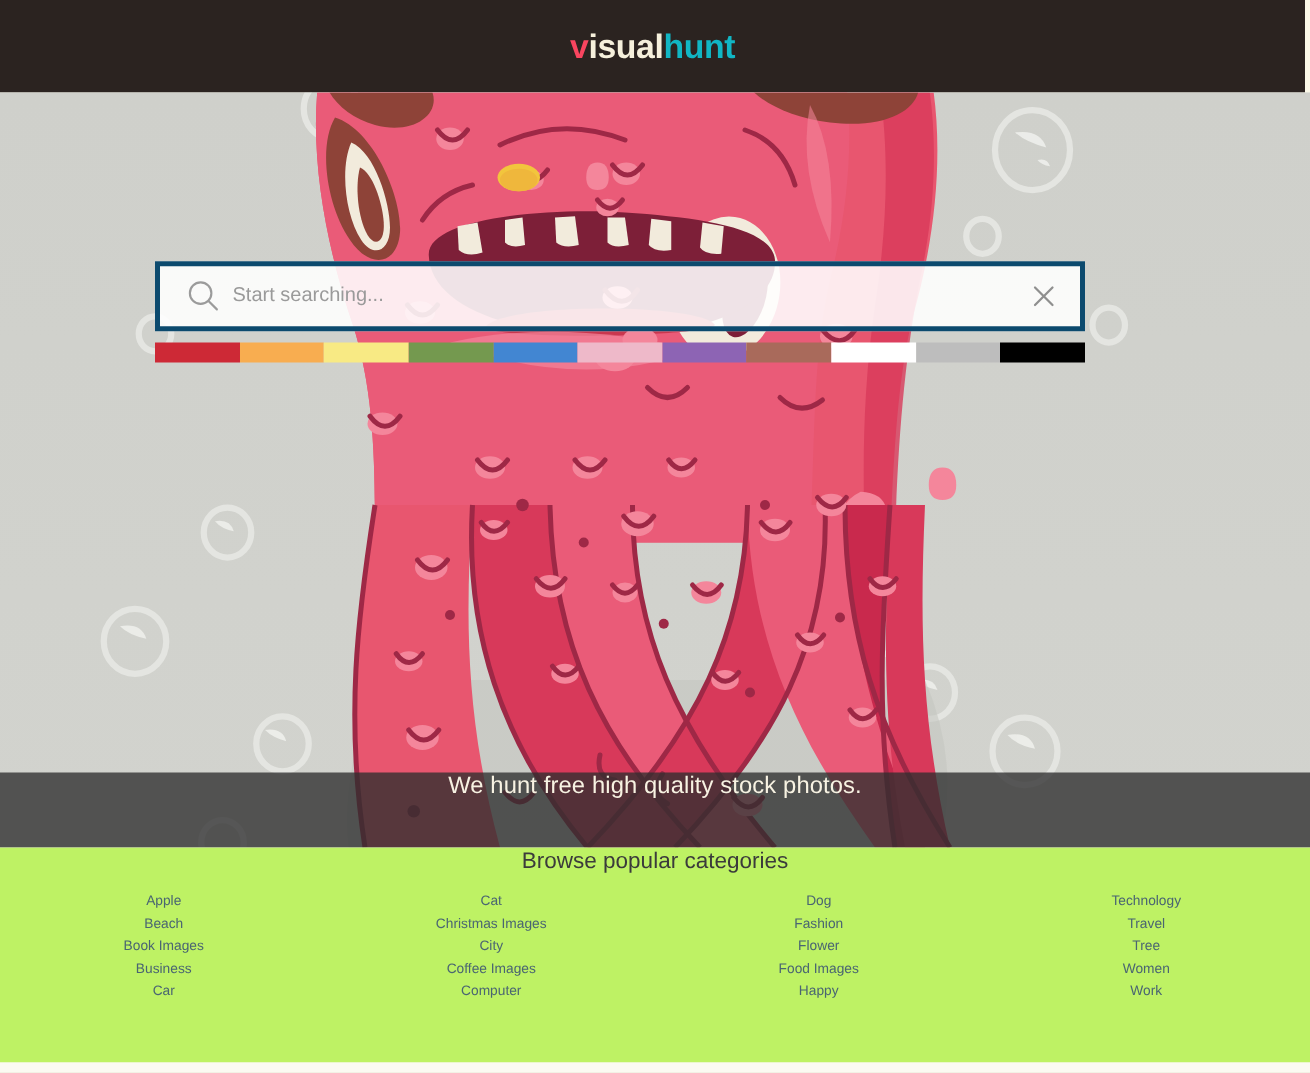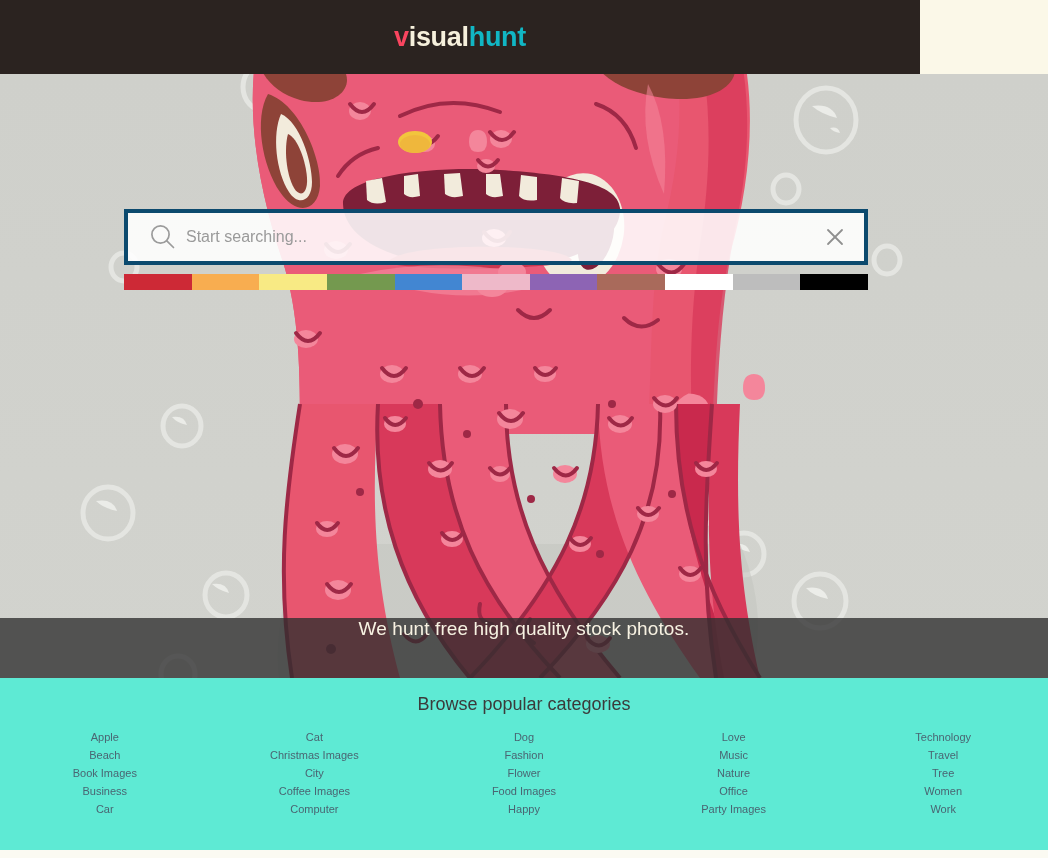--- a/index.html
+++ b/index.html
@@ -8,21 +8,21 @@
     width: 1048px; height: 858px;
     font-family: "Liberation Sans", sans-serif;
     background: #fbf8e8;
     overflow: hidden;
   }
   .page { position: relative; width: 1048px; height: 858px; }
 
   
   .header {
     position: absolute; top: 0; left: 0;
-    width: 920px; height: 74px;
+    width: 1044px; height: 74px;
     background: #2b2320;
     display: flex; align-items: center; justify-content: center;
   }
   .logo {
     font-size: 27px; font-weight: bold; letter-spacing: -0.3px;
     line-height: 1; user-select: none;
   }
   .logo .l-v   { color: #f9455f; }
   .logo .l-isual { color: #f6f0dc; }
   .logo .l-hunt  { color: #11b6c4; }
@@ -89,22 +89,21 @@
     z-index: 4;
   }
   .tagline span {
     color: #f7f2e2; font-size: 19px; letter-spacing: 0.1px;
   }
 
   
   .categories {
     position: absolute; top: 678px; left: 0;
     width: 1048px; height: 172px;
-    background: #5eead4;
-    padding-top: 16px;
+    background: #bef264;
   }
   .cat-title {
     text-align: center; font-size: 18px; color: #3b3b3b;
     margin-bottom: 13px;
   }
   .cat-cols {
     display: flex; width: 100%;
   }
   .cat-col { flex: 1 1 0; text-align: center; }
   .cat-link {
@@ -400,27 +399,20 @@
       </div>
 
       <div class="cat-col">
         <a class="cat-link">Dog</a>
         <a class="cat-link">Fashion</a>
         <a class="cat-link">Flower</a>
         <a class="cat-link">Food Images</a>
         <a class="cat-link">Happy</a>
       </div>
 
-      <div class="cat-col">
-        <a class="cat-link">Love</a>
-        <a class="cat-link">Music</a>
-        <a class="cat-link">Nature</a>
-        <a class="cat-link">Office</a>
-        <a class="cat-link">Party Images</a>
-      </div>
 
 
       <div class="cat-col">
         <a class="cat-link">Technology</a>
         <a class="cat-link">Travel</a>
         <a class="cat-link">Tree</a>
         <a class="cat-link">Women</a>
         <a class="cat-link">Work</a>
       </div>
 

